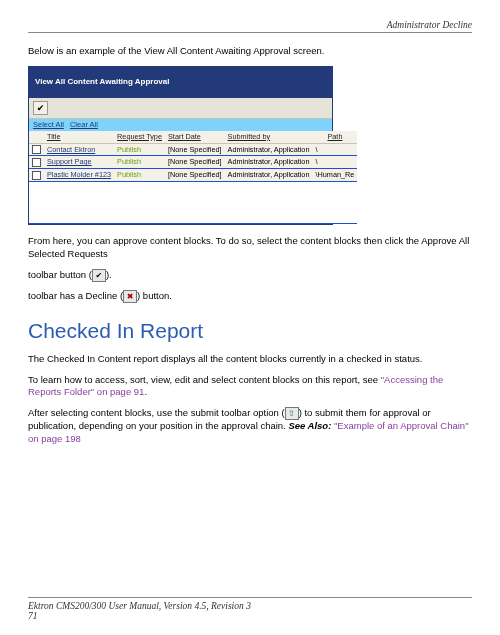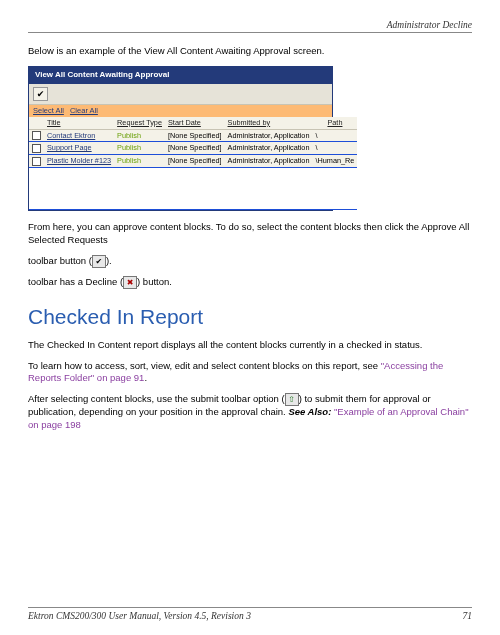--- a/index.html
+++ b/index.html
@@ -57,41 +57,41 @@
   .screenshot {
     border: 1px solid #233a7a;
     margin: 4px 0 10px 0;
     font-size: 8px;
     width: 305px;
     background: #fff;
   }
   .screenshot-title {
     background: #233a7a;
     color: #fff;
-    padding: 3px 6px;
+    padding: 10px 6px;
     font-size: 8px;
     font-weight: bold;
   }
   .screenshot-toolbar {
     background: #e6e3d8;
     padding: 3px 4px;
     border-bottom: 1px solid #c8c4b4;
   }
   .toolbar-btn {
     display: inline-block;
     width: 15px; height: 14px;
     border: 1px solid #999;
     background: #f4f2e8;
     vertical-align: middle;
     text-align: center;
     line-height: 12px;
     font-size: 9px;
   }
   .screenshot-links {
-    background: #fdba74;
+    background: #7dd3fc;
     padding: 1px 4px;
     font-size: 7.5px;
   }
   .screenshot-links a {
     color: #233a7a;
     text-decoration: underline;
     margin-right: 4px;
   }
   table.grid {
     width: 100%;
@@ -135,20 +135,21 @@
     border-top: 1px solid #888;
     margin-bottom: 3px;
   }
   .footer-row {
     display: flex;
     justify-content: space-between;
     font-style: italic;
     font-family: "Times New Roman", serif;
     font-size: 9.5px;
     color: #333;
+    flex-direction: column;
   }
 </style>
 </head>
 <body>
 
 <div class="header-region">Administrator Decline</div>
 <hr class="header-rule">
 
 <div class="body-col">
   <p>Below is an example of the View All Content Awaiting Approval screen.</p>

